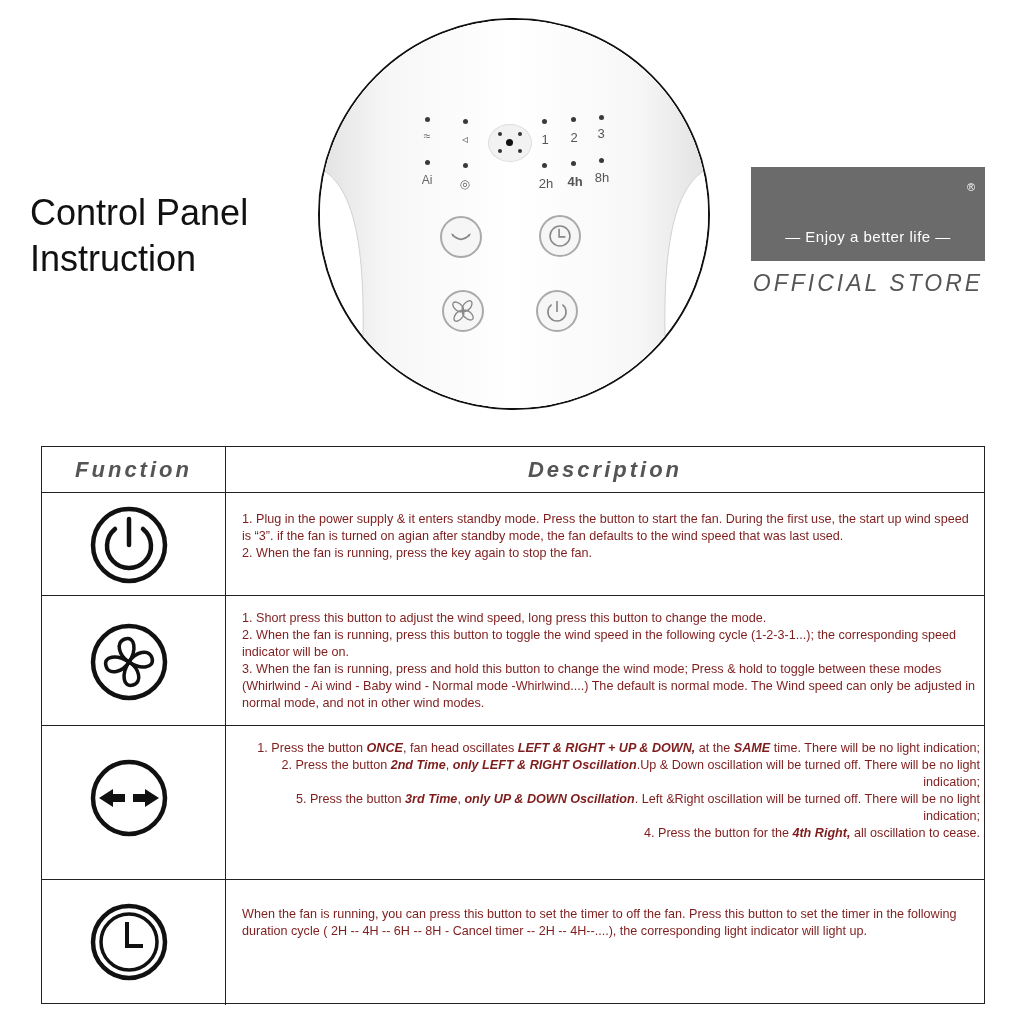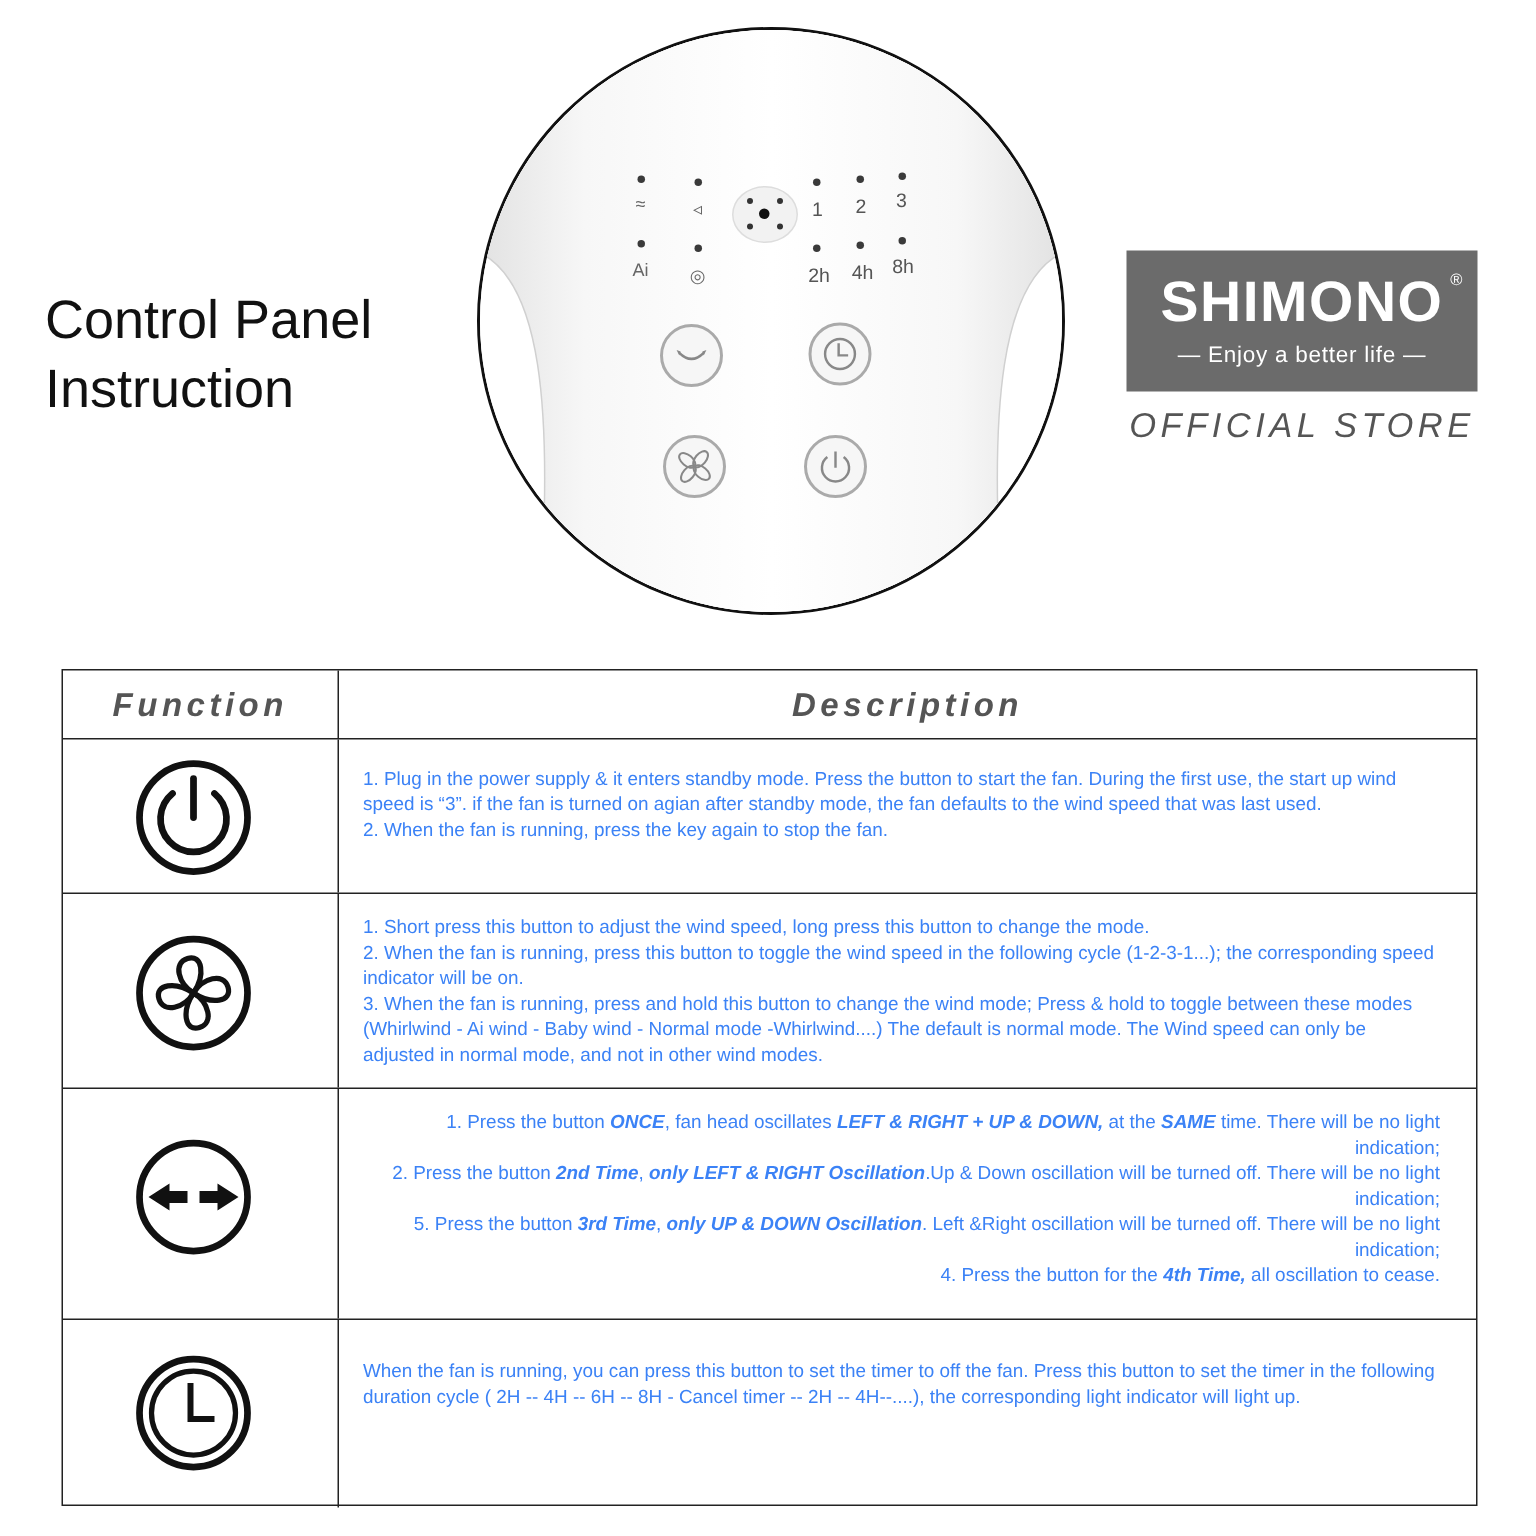--- a/index.html
+++ b/index.html
@@ -35,21 +35,21 @@
 
   
   .table { position:absolute; left:41px; top:446px; width:944px; height:558px; border:1.5px solid #222; box-sizing:border-box; }
   .row { position:absolute; left:0; right:0; border-bottom:1.5px solid #222; box-sizing:border-box; }
   .row:last-child { border-bottom:none; }
   .col-func { position:absolute; left:0; top:0; bottom:0; width:184px; border-right:1.5px solid #222; box-sizing:border-box; }
   .col-desc { position:absolute; left:184px; top:0; right:0; bottom:0; }
   .hdr { font-size:22px; font-weight:bold; font-style:italic; letter-spacing:3px; color:#555; text-align:center; line-height:46px; }
   .icon-wrap { position:absolute; left:47px; width:80px; height:80px; }
   .icon-wrap svg { width:80px; height:80px; }
-  .desc { position:absolute; left:16px; right:24px; font-size:12.6px; line-height:17px; color:#3b82f6; }
+  .desc { position:absolute; left:16px; right:4px; font-size:12.6px; line-height:17px; color:#7f1d1d; }
   .desc p { margin:0; }
   .desc b { font-style:italic; }
 </style>
 </head>
 <body>
 
 <div class="title">
   <div>Control Panel</div>
   <div>Instruction</div>
 </div>
@@ -83,21 +83,21 @@
   <span class="ind-label big" style="left:281px;top:106px;">3</span>
 
   <div class="dot" style="left:105px;top:140px;"></div>
   <div class="dot" style="left:143px;top:143px;"></div>
   <div class="dot" style="left:222px;top:143px;"></div>
   <div class="dot" style="left:251px;top:141px;"></div>
   <div class="dot" style="left:279px;top:138px;"></div>
   <span class="ind-label" style="left:107px;top:153px;">Ai</span>
   <span class="ind-label" style="left:145px;top:157px;">◎</span>
   <span class="ind-label big" style="left:226px;top:156px;">2h</span>
-  <span class="ind-label big" style="left:255px;top:154px;">4h</span>
+  <span class="ind-label big" style="left:255px;top:154px;font-weight:bold;">4h</span>
   <span class="ind-label big" style="left:282px;top:150px;">8h</span>
 
   <div class="sensor">
     <div class="d" style="left:9px;top:7px;"></div>
     <div class="d" style="left:29px;top:7px;"></div>
     <div class="d" style="left:9px;top:24px;"></div>
     <div class="d" style="left:29px;top:24px;"></div>
     <div class="c"></div>
   </div>
 
@@ -125,21 +125,20 @@
   </div>
   <div class="pbtn" style="left:216px;top:270px;">
     <svg viewBox="0 0 42 42">
       <path d="M15 14 A10 10 0 1 0 27 14" stroke="#888" stroke-width="1.8" fill="none"></path>
       <path d="M21 10 L21 22" stroke="#888" stroke-width="1.8"></path>
     </svg>
   </div>
 </div>
 
 <div class="logo-box">
-  <div class="logo-name">SHIMONO</div>
   <div class="logo-reg">®</div>
   <div class="logo-tag">— Enjoy a better life —</div>
 </div>
 <div class="logo-store">OFFICIAL STORE</div>
 
 <div class="table">
 
   <div class="row" style="top:0;height:46px;">
     <div class="col-func hdr">Function</div>
     <div class="col-desc hdr">Description</div>
@@ -194,21 +193,21 @@
           <path d="M10 40 L24 31 L24 36 L36 36 L36 44 L24 44 L24 49 Z" fill="#111"></path>
           <path d="M70 40 L56 31 L56 36 L44 36 L44 44 L56 44 L56 49 Z" fill="#111"></path>
         </svg>
       </div>
     </div>
     <div class="col-desc">
       <div class="desc" style="top:14px;text-align:right;">
         <p><span>1. Press the button </span><b>ONCE</b><span>, fan head oscillates </span><b>LEFT &amp; RIGHT + UP &amp; DOWN,</b><span> at the </span><b>SAME</b><span> time. There will be no light indication;</span></p>
         <p><span>2. Press the button </span><b>2nd Time</b><span>, </span><b>only LEFT &amp; RIGHT Oscillation</b><span>.Up &amp; Down oscillation will be turned off. There will be no light indication;</span></p>
         <p><span>5. Press the button </span><b>3rd Time</b><span>, </span><b>only UP &amp; DOWN Oscillation</b><span>. Left &amp;Right oscillation will be turned off. There will be no light indication;</span></p>
-        <p><span>4. Press the button for the </span><b>4th Time,</b><span> all oscillation to cease.</span></p>
+        <p><span>4. Press the button for the </span><b>4th Right,</b><span> all oscillation to cease.</span></p>
       </div>
     </div>
   </div>
 
   <div class="row" style="top:433px;height:125px;">
     <div class="col-func">
       <div class="icon-wrap" style="top:22px;">
         <svg viewBox="0 0 80 80">
           <circle cx="40" cy="40" r="36" stroke="#111" stroke-width="4.5" fill="none"></circle>
           <circle cx="40" cy="40" r="28" stroke="#111" stroke-width="3.5" fill="none"></circle>

